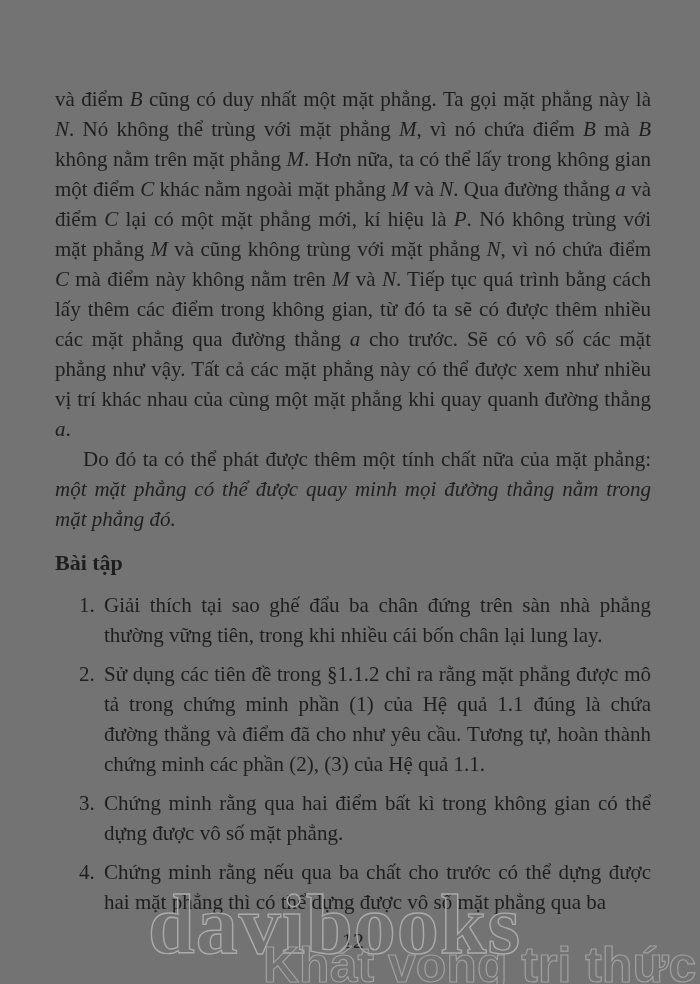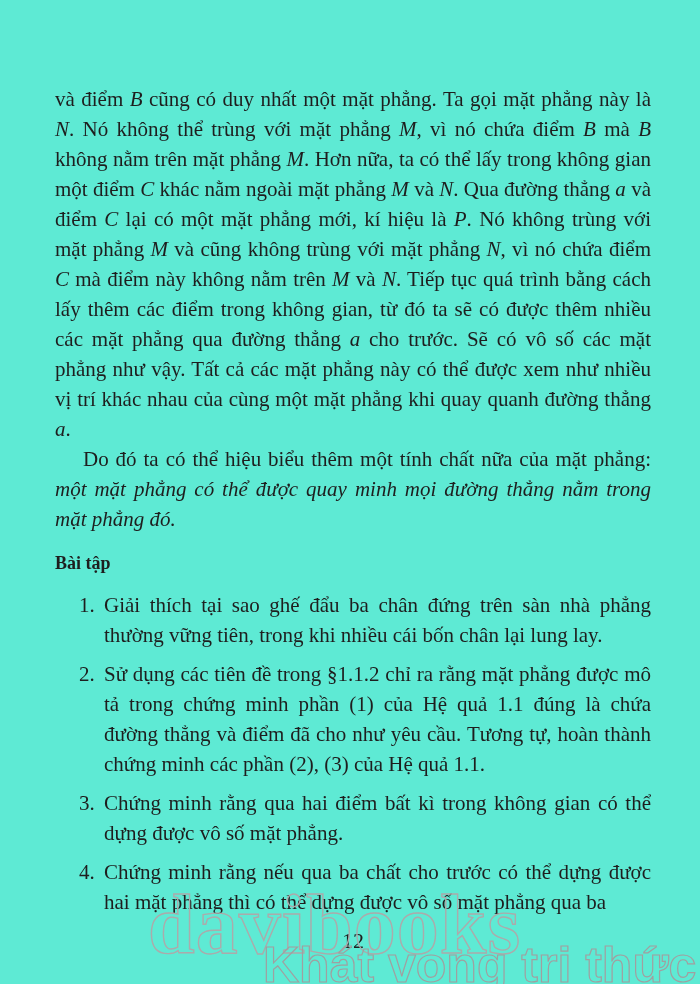--- a/index.html
+++ b/index.html
@@ -1,39 +1,39 @@
 <!DOCTYPE html>
 <html><head>
 <meta charset="utf-8">
 <style>
   html, body { margin: 0; padding: 0; }
   .page {
     position: relative;
     width: 700px;
     height: 984px;
-    background: #5eead4;
+    background: #737373;
     overflow: hidden;
     font-family: "Liberation Serif", serif;
     color: #1e1e1e;
   }
   .content {
     position: absolute;
     left: 55px;
     top: 84px;
     width: 596px;
     font-size: 21px;
     line-height: 30px;
     text-align: justify;
   }
   .para { margin: 0; }
   .indent { text-indent: 28px; }
   .it { font-style: italic; }
   .var { font-style: italic; }
   .heading {
-    font-size: 18px;
+    font-size: 22px;
     font-weight: bold;
     margin: 14px 0 12px 0;
     text-align: left;
     line-height: 30px;
   }
   .exercises { margin-top: 2px; }
   .ex { display: flex; margin: 0 0 9px 0; }
   .ex-num { flex: 0 0 25px; margin-left: 24px; }
   .ex-body { flex: 1; text-align: justify; }
   .pagenum {
@@ -72,21 +72,21 @@
 </style>
 </head>
 <body>
 
 <div class="page">
 
   <div class="content">
 
     <p class="para"><span>và điểm </span><span class="var">B</span><span> cũng có duy nhất một mặt phẳng. Ta gọi mặt phẳng này là </span><span class="var">N</span><span>. Nó không thể trùng với mặt phẳng </span><span class="var">M</span><span>, vì nó chứa điểm </span><span class="var">B</span><span> mà </span><span class="var">B</span><span> không nằm trên mặt phẳng </span><span class="var">M</span><span>. Hơn nữa, ta có thể lấy trong không gian một điểm </span><span class="var">C</span><span> khác nằm ngoài mặt phẳng </span><span class="var">M</span><span> và </span><span class="var">N</span><span>. Qua đường thẳng </span><span class="var">a</span><span> và điểm </span><span class="var">C</span><span> lại có một mặt phẳng mới, kí hiệu là </span><span class="var">P</span><span>. Nó không trùng với mặt phẳng </span><span class="var">M</span><span> và cũng không trùng với mặt phẳng </span><span class="var">N</span><span>, vì nó chứa điểm </span><span class="var">C</span><span> mà điểm này không nằm trên </span><span class="var">M</span><span> và </span><span class="var">N</span><span>. Tiếp tục quá trình bằng cách lấy thêm các điểm trong không gian, từ đó ta sẽ có được thêm nhiều các mặt phẳng qua đường thẳng </span><span class="var">a</span><span> cho trước. Sẽ có vô số các mặt phẳng như vậy. Tất cả các mặt phẳng này có thể được xem như nhiều vị trí khác nhau của cùng một mặt phẳng khi quay quanh đường thẳng </span><span class="var">a</span><span>.</span></p>
 
-    <p class="para indent"><span>Do đó ta có thể hiệu biểu thêm một tính chất nữa của mặt phẳng: </span><span class="it">một mặt phẳng có thể được quay minh mọi đường thẳng nằm trong mặt phẳng đó.</span></p>
+    <p class="para indent"><span>Do đó ta có thể phát được thêm một tính chất nữa của mặt phẳng: </span><span class="it">một mặt phẳng có thể được quay minh mọi đường thẳng nằm trong mặt phẳng đó.</span></p>
 
     <h2 class="heading">Bài tập</h2>
 
     <div class="exercises">
 
       <div class="ex">
         <span class="ex-num">1.</span>
         <span class="ex-body">Giải thích tại sao ghế đẩu ba chân đứng trên sàn nhà phẳng thường vững tiên, trong khi nhiều cái bốn chân lại lung lay.</span>
       </div>
 

